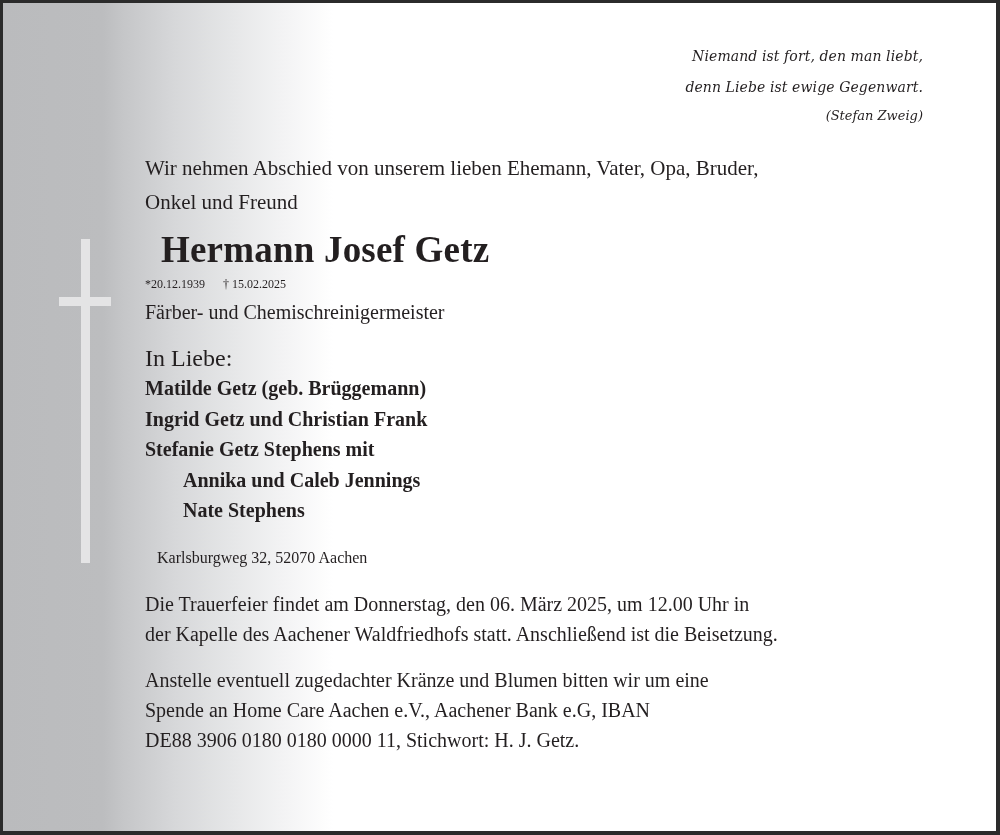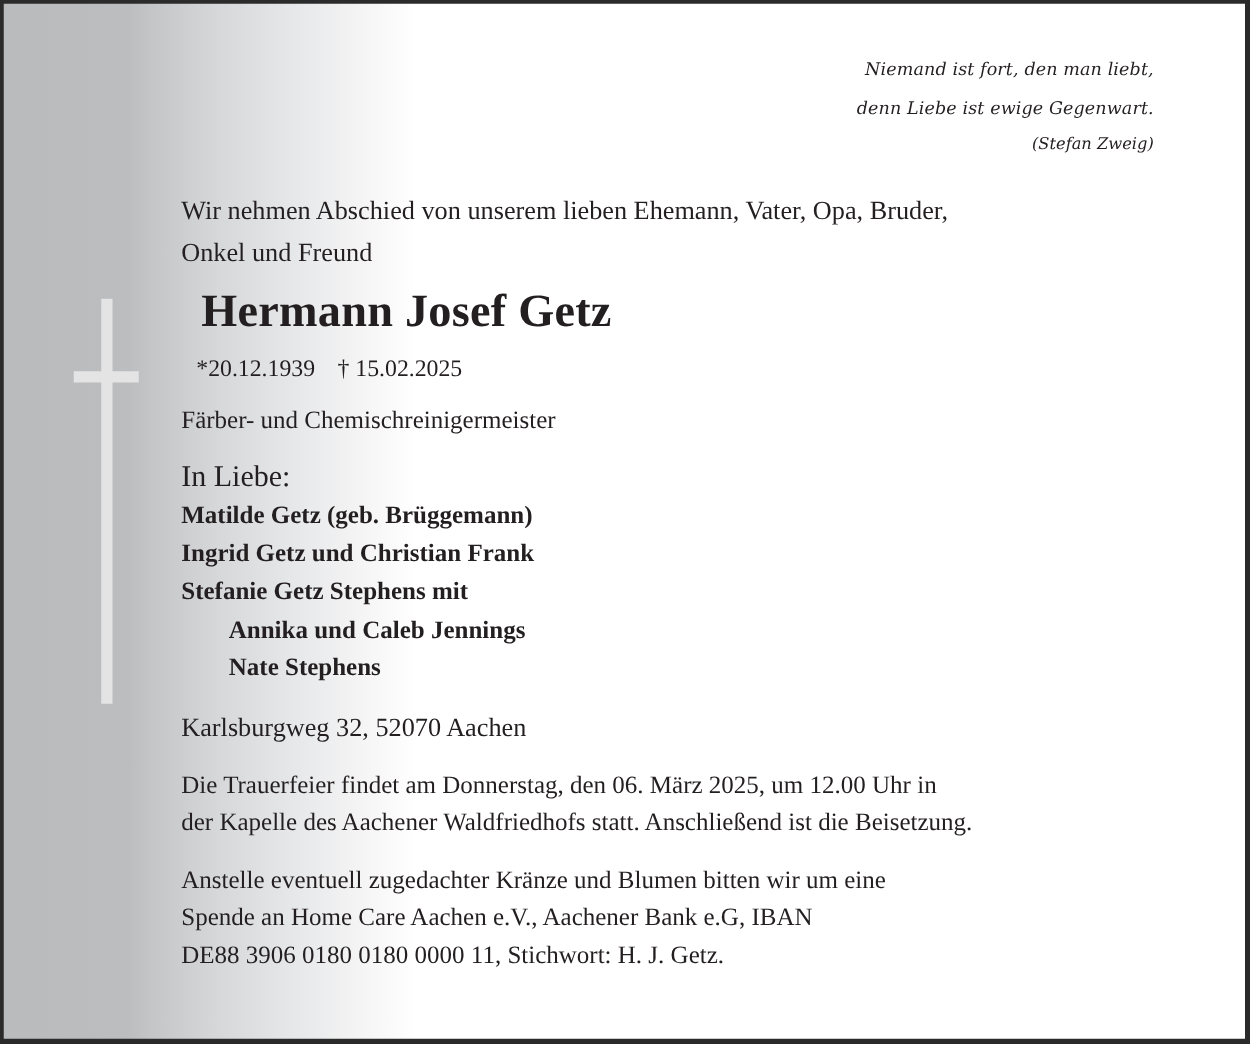--- a/index.html
+++ b/index.html
@@ -76,23 +76,23 @@
       margin: 0;
     }
     .name {
       font-size: 37px;
       font-weight: bold;
       line-height: 42px;
       margin: 10px 0 0 16px;
       letter-spacing: 0.2px;
     }
     .dates {
-      font-size: 19px;
+      font-size: 12px;
       line-height: 26px;
-      margin: 12px;
+      margin: 0;
     }
     .dates .sep { display: inline-block; width: 18px; }
     .profession {
       font-size: 20px;
       line-height: 30px;
       margin: 0;
     }
     .mourners {
       margin-top: 16px;
     }
@@ -102,23 +102,24 @@
     }
     .mourners .m {
       font-size: 20px;
       line-height: 30.5px;
       font-weight: bold;
     }
     .mourners .m.indent {
       padding-left: 38px;
     }
     .address {
-      font-size: 21px;
+      font-size: 16px;
       line-height: 30px;
       margin-top: 17px;
+      margin-left: 12px;
     }
     .para {
       font-size: 20px;
       line-height: 30px;
       margin-top: 16px;
     }
     .para .line { display: block; white-space: nowrap; }
   </style>
 </head>
 <body>

